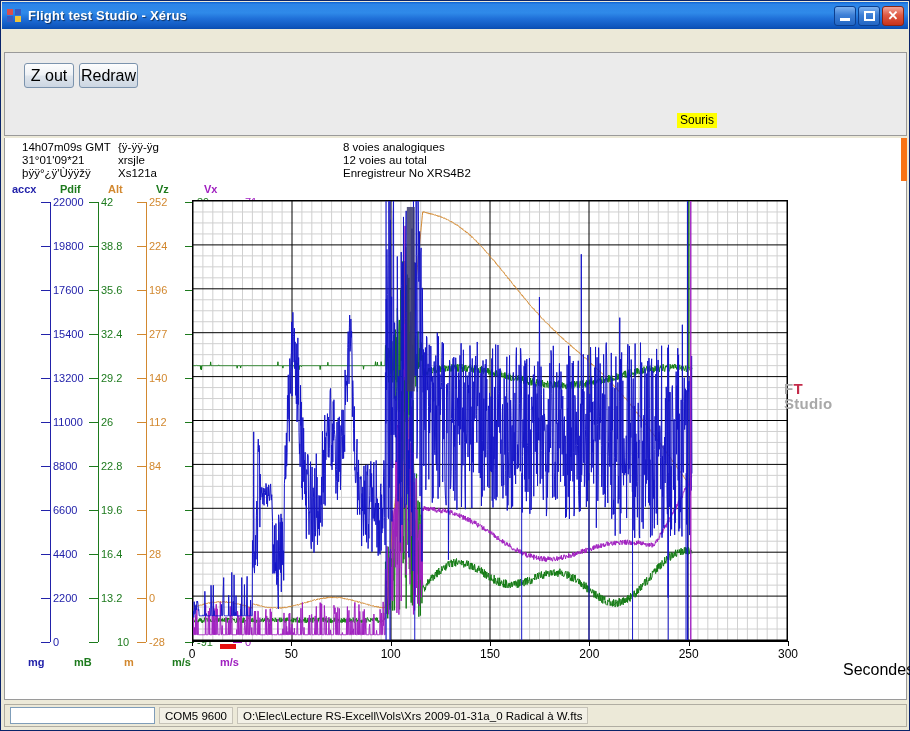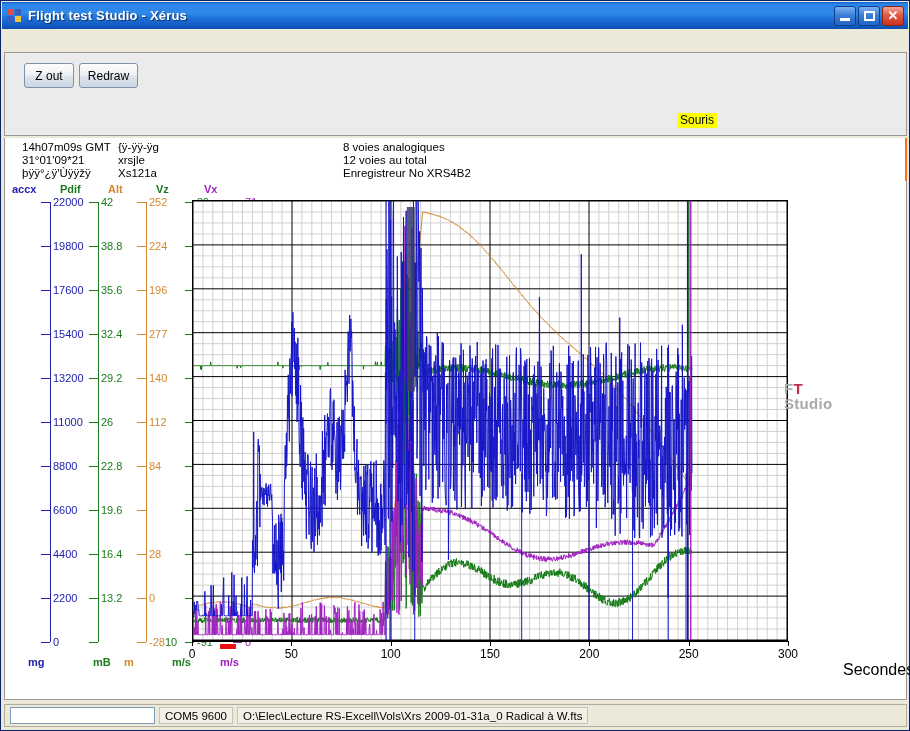--- a/index.html
+++ b/index.html
@@ -33,30 +33,30 @@
 
   
   .menubar{position:absolute;left:1px;top:28px;width:906px;height:22px;background:#ece9d8;
            display:flex;align-items:center;}
   .menu-item{font-size:12px;color:#000;padding:2px 11px;margin-left:4px;cursor:default;}
 
   
   .toolpanel{position:absolute;left:3px;top:51px;width:903px;height:84px;background:#ebebeb;
              border:1px solid #9a9a9a;box-sizing:border-box;}
   .btn{position:absolute;height:23px;background:linear-gradient(180deg,#fdfdfd,#eef1f5 48%,#dfe5ec 52%,#ccd6e2);
-       border:1px solid #7b93ad;border-radius:3px;font-size:12px;color:#000;
+       border:1px solid #7b93ad;border-radius:3px;font-size:16px;color:#000;
        display:flex;align-items:center;justify-content:center;cursor:default;}
   #btn-zout{left:19px;top:10px;width:48px;}
   #btn-redraw{left:74px;top:10px;width:57px;}
   .souris{position:absolute;left:672px;top:60px;background:#ffff00;color:#000;font-size:12px;
           padding:1px 3px;line-height:13px;}
 
   
   .infohdr{position:absolute;left:3px;top:137px;width:903px;height:43px;background:#ffffff;
-           border-left:1px solid #9a9a9a;border-right:2px solid #f97316;box-sizing:border-box;}
+           border-left:1px solid #9a9a9a;border-right:6px solid #f97316;box-sizing:border-box;}
   .info-col{position:absolute;top:3px;font-size:11.5px;color:#000;line-height:13.2px;white-space:pre;}
   #info-c1{left:17px;}
   #info-c2{left:113px;}
   #info-c3{left:221px;}
   #info-c4{left:338px;}
 
   
   .chartzone{position:absolute;left:3px;top:180px;width:903px;height:519px;background:#fff;
              border-left:1px solid #9a9a9a;border-right:1px solid #9a9a9a;
              border-bottom:1px solid #9a9a9a;box-sizing:border-box;}
@@ -184,22 +184,22 @@
           <div class="axlab" style="left: 96px; top: 235px; color: rgb(29, 122, 29);">26</div>
           <div class="axtick" style="left: 84px; top: 285px; background: rgb(29, 122, 29);"></div>
           <div class="axlab" style="left: 96px; top: 279px; color: rgb(29, 122, 29);">22.8</div>
           <div class="axtick" style="left: 84px; top: 329px; background: rgb(29, 122, 29);"></div>
           <div class="axlab" style="left: 96px; top: 323px; color: rgb(29, 122, 29);">19.6</div>
           <div class="axtick" style="left: 84px; top: 373px; background: rgb(29, 122, 29);"></div>
           <div class="axlab" style="left: 96px; top: 367px; color: rgb(29, 122, 29);">16.4</div>
           <div class="axtick" style="left: 84px; top: 417px; background: rgb(29, 122, 29);"></div>
           <div class="axlab" style="left: 96px; top: 411px; color: rgb(29, 122, 29);">13.2</div>
           <div class="axtick" style="left: 84px; top: 461px; background: rgb(29, 122, 29);"></div>
-          <div class="axlab" style="left: 112px; top: 455px; color: rgb(29, 122, 29); margin-left: 48px;">10</div>
-          <div class="axunit" style="left: 76px; top: 475px; color: rgb(29, 122, 29); padding-left: 12px;">mB</div>
+          <div class="axlab" style="left: 112px; top: 455px; color: rgb(29, 122, 29);">10</div>
+          <div class="axunit" style="left: 57px; top: 475px; color: rgb(29, 122, 29); padding-left: 12px;">mB</div>
         </div>
         <div class="axcol" style="left: 0px; width: 187px; height: 500px;">
           <div class="axname" style="left: 103px; color: rgb(210, 136, 47);">Alt</div>
           <div class="axline" style="left: 141px; top: 21px; height: 440px; bottom: auto; background: rgb(210, 136, 47);"></div>
           <div class="axtick" style="left: 132px; top: 21px; background: rgb(210, 136, 47);"></div>
           <div class="axlab" style="left: 144px; top: 15px; color: rgb(210, 136, 47);">252</div>
           <div class="axtick" style="left: 132px; top: 65px; background: rgb(210, 136, 47);"></div>
           <div class="axlab" style="left: 144px; top: 59px; color: rgb(210, 136, 47);">224</div>
           <div class="axtick" style="left: 132px; top: 109px; background: rgb(210, 136, 47);"></div>
           <div class="axlab" style="left: 144px; top: 103px; color: rgb(210, 136, 47);">196</div>

